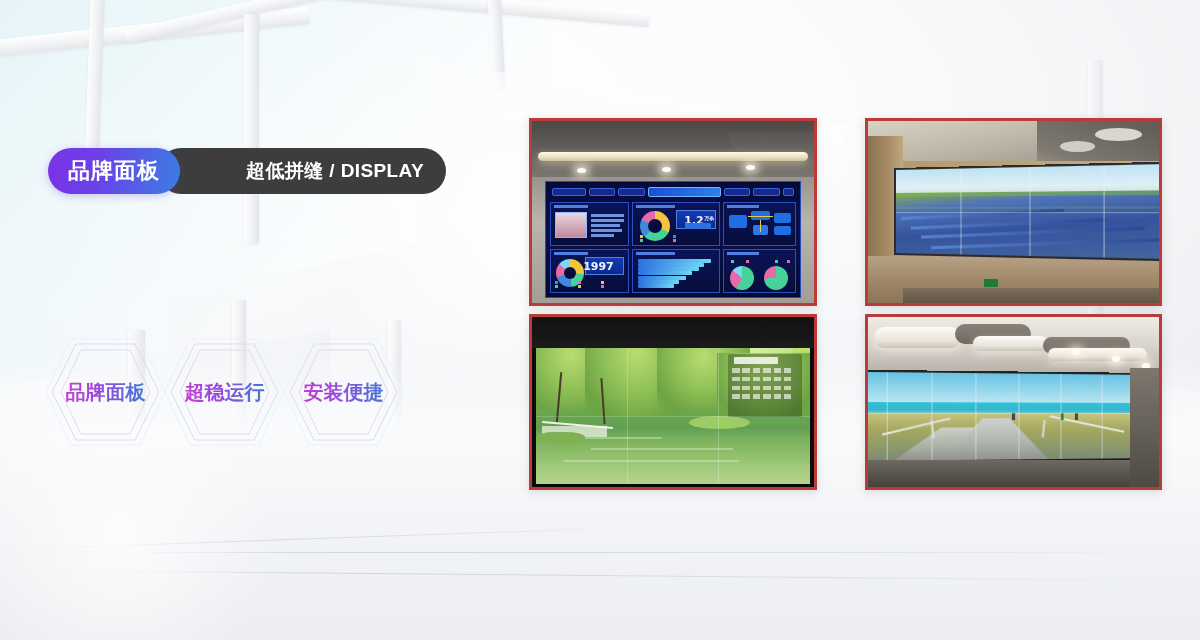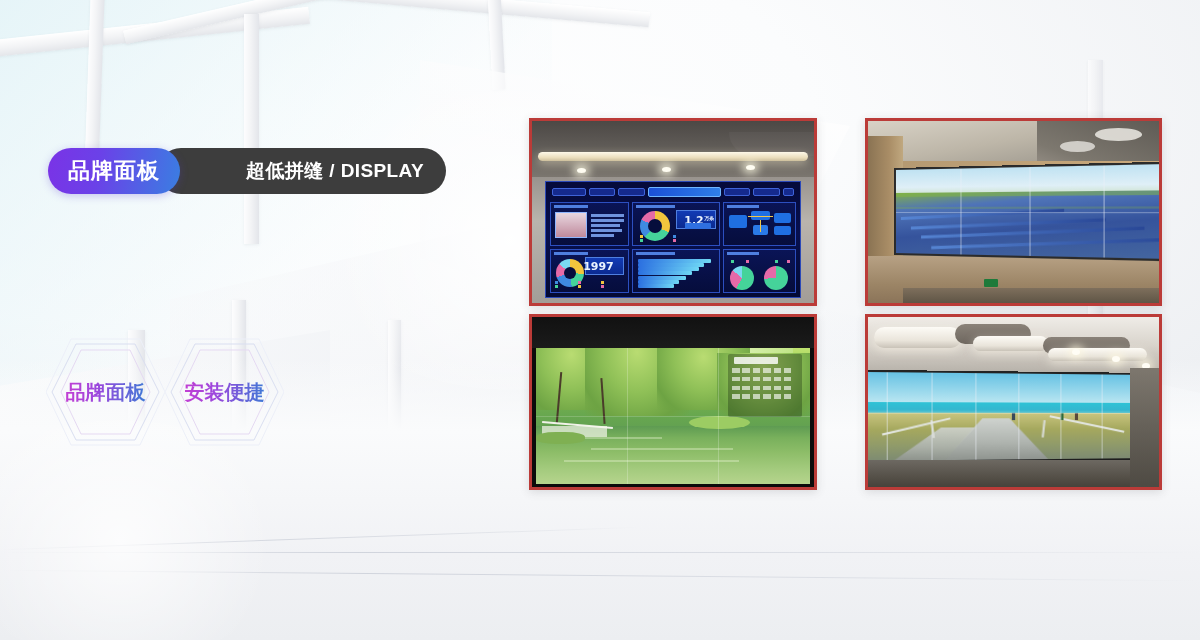--- a/index.html
+++ b/index.html
@@ -267,20 +267,30 @@
       <svg width="119" height="112" viewBox="0 0 119 112">
         <polygon points="30,8 89,8 113,56 89,104 30,104 6,56" fill="none" stroke="#d9def0" stroke-width="1"></polygon>
         <polygon points="35,14 84,14 104,56 84,98 35,98 15,56" fill="none" stroke="#e5d9f2" stroke-width="1"></polygon>
         <polygon points="25,3 94,3 119,56 94,109 25,109 0,56" fill="none" stroke="#eceff8" stroke-width="1"></polygon>
         <polyline points="17,44 59,18 101,44" fill="none" stroke="url(#gA)" stroke-width="5" stroke-linecap="round" stroke-linejoin="round"></polyline>
         <polyline points="17,68 59,94 101,68" fill="none" stroke="url(#gA)" stroke-width="5" stroke-linecap="round" stroke-linejoin="round"></polyline>
       </svg>
       <span class="hex-label">品牌面板</span>
     </div>
 
+    <div class="hex">
+      <svg width="119" height="112" viewBox="0 0 119 112">
+        <polygon points="30,8 89,8 113,56 89,104 30,104 6,56" fill="none" stroke="#d9def0" stroke-width="1"></polygon>
+        <polygon points="35,14 84,14 104,56 84,98 35,98 15,56" fill="none" stroke="#e5d9f2" stroke-width="1"></polygon>
+        <polygon points="25,3 94,3 119,56 94,109 25,109 0,56" fill="none" stroke="#eceff8" stroke-width="1"></polygon>
+        <polyline points="17,44 59,18 101,44" fill="none" stroke="url(#gA)" stroke-width="5" stroke-linecap="round" stroke-linejoin="round"></polyline>
+        <polyline points="17,68 59,94 101,68" fill="none" stroke="url(#gA)" stroke-width="5" stroke-linecap="round" stroke-linejoin="round"></polyline>
+      </svg>
+      <span class="hex-label">超稳运行</span>
+    </div>
 
     <div class="hex">
       <svg width="119" height="112" viewBox="0 0 119 112">
         <polygon points="30,8 89,8 113,56 89,104 30,104 6,56" fill="none" stroke="#d9def0" stroke-width="1"></polygon>
         <polygon points="35,14 84,14 104,56 84,98 35,98 15,56" fill="none" stroke="#e5d9f2" stroke-width="1"></polygon>
         <polygon points="25,3 94,3 119,56 94,109 25,109 0,56" fill="none" stroke="#eceff8" stroke-width="1"></polygon>
         <polyline points="17,44 59,18 101,44" fill="none" stroke="url(#gA)" stroke-width="5" stroke-linecap="round" stroke-linejoin="round"></polyline>
         <polyline points="17,68 59,94 101,68" fill="none" stroke="url(#gA)" stroke-width="5" stroke-linecap="round" stroke-linejoin="round"></polyline>
       </svg>
       <span class="hex-label">安装便捷</span>

